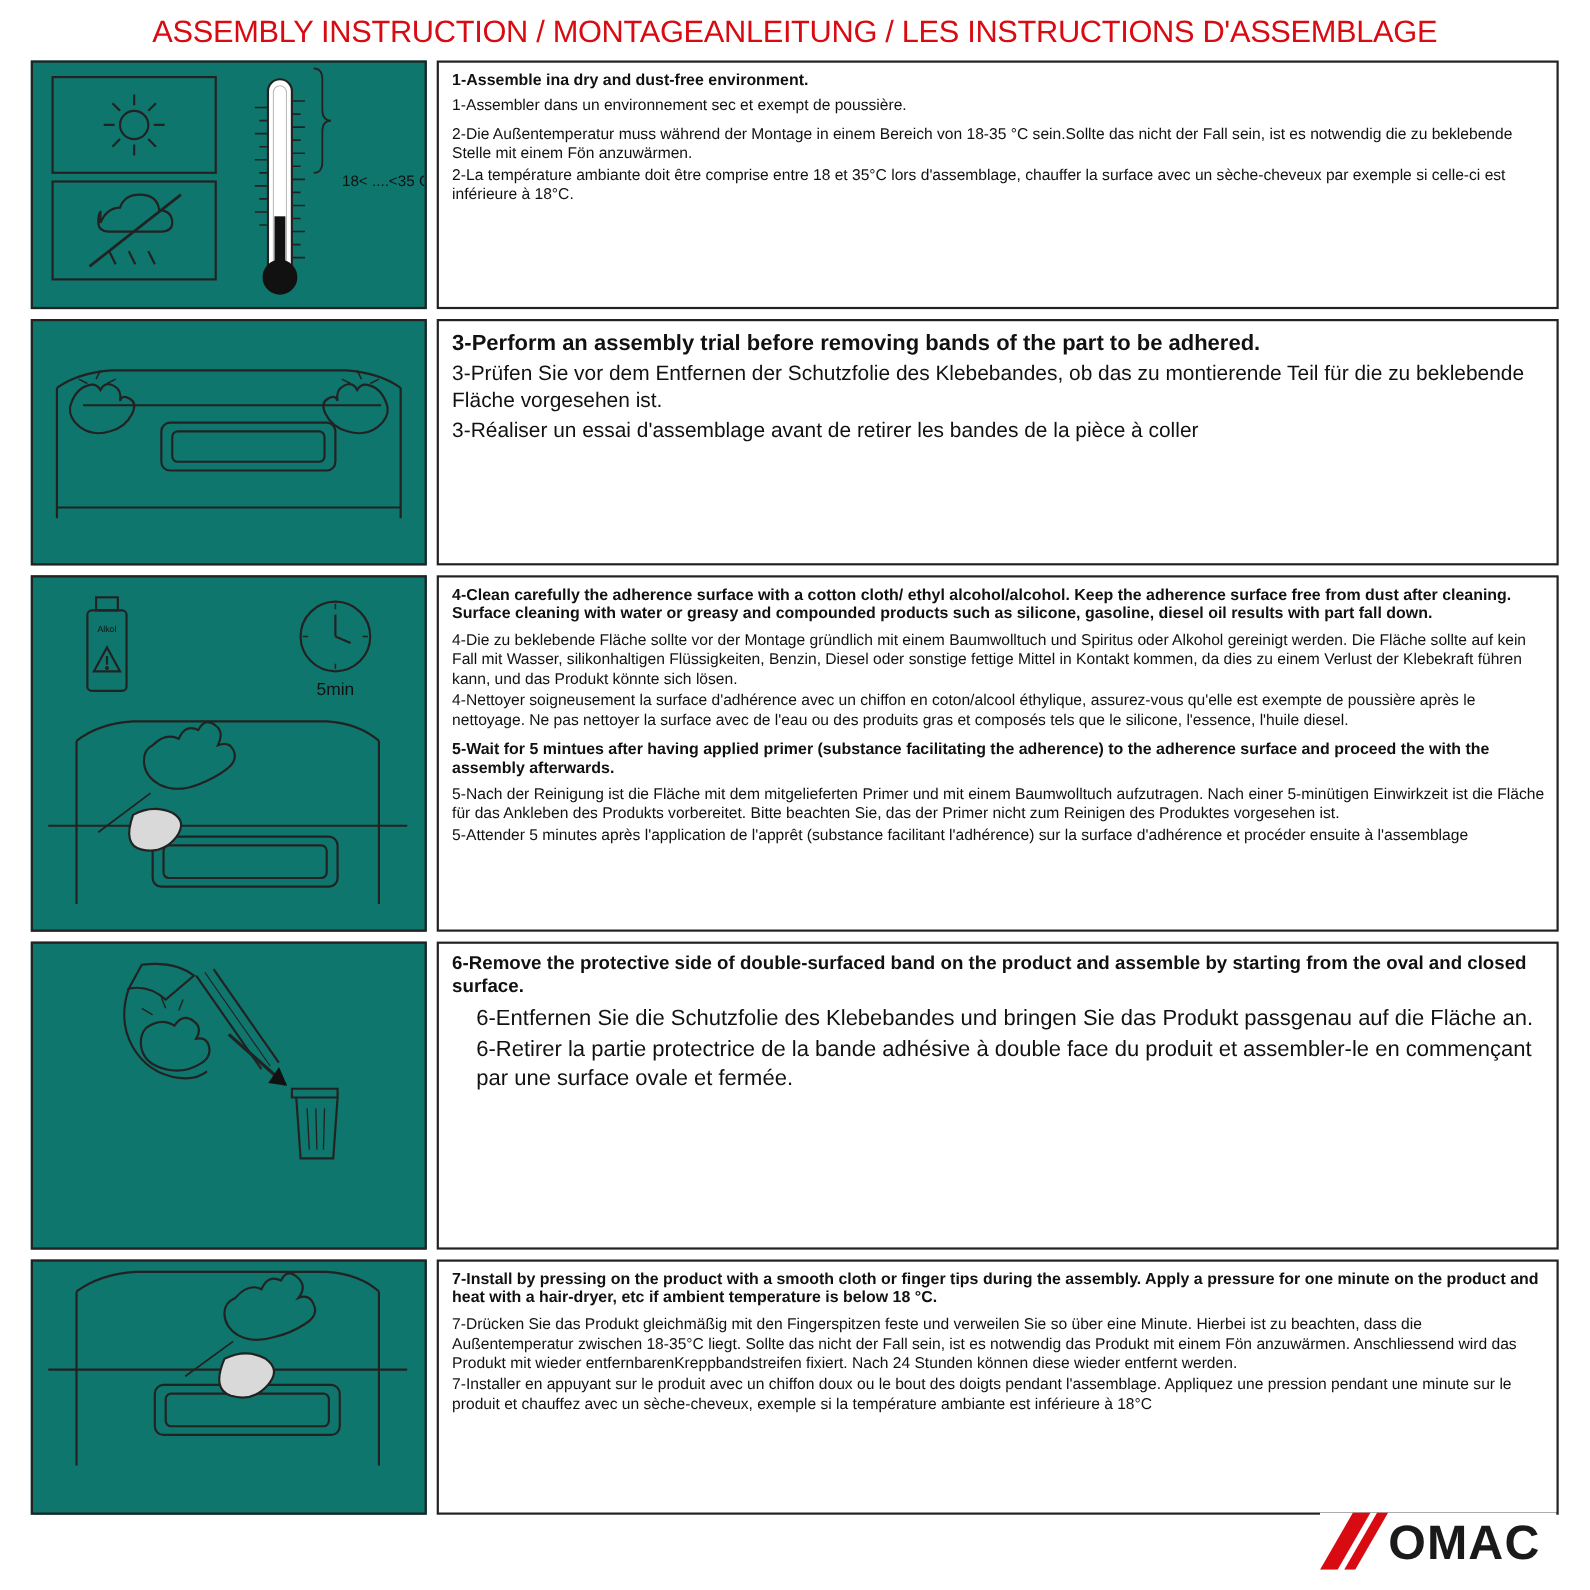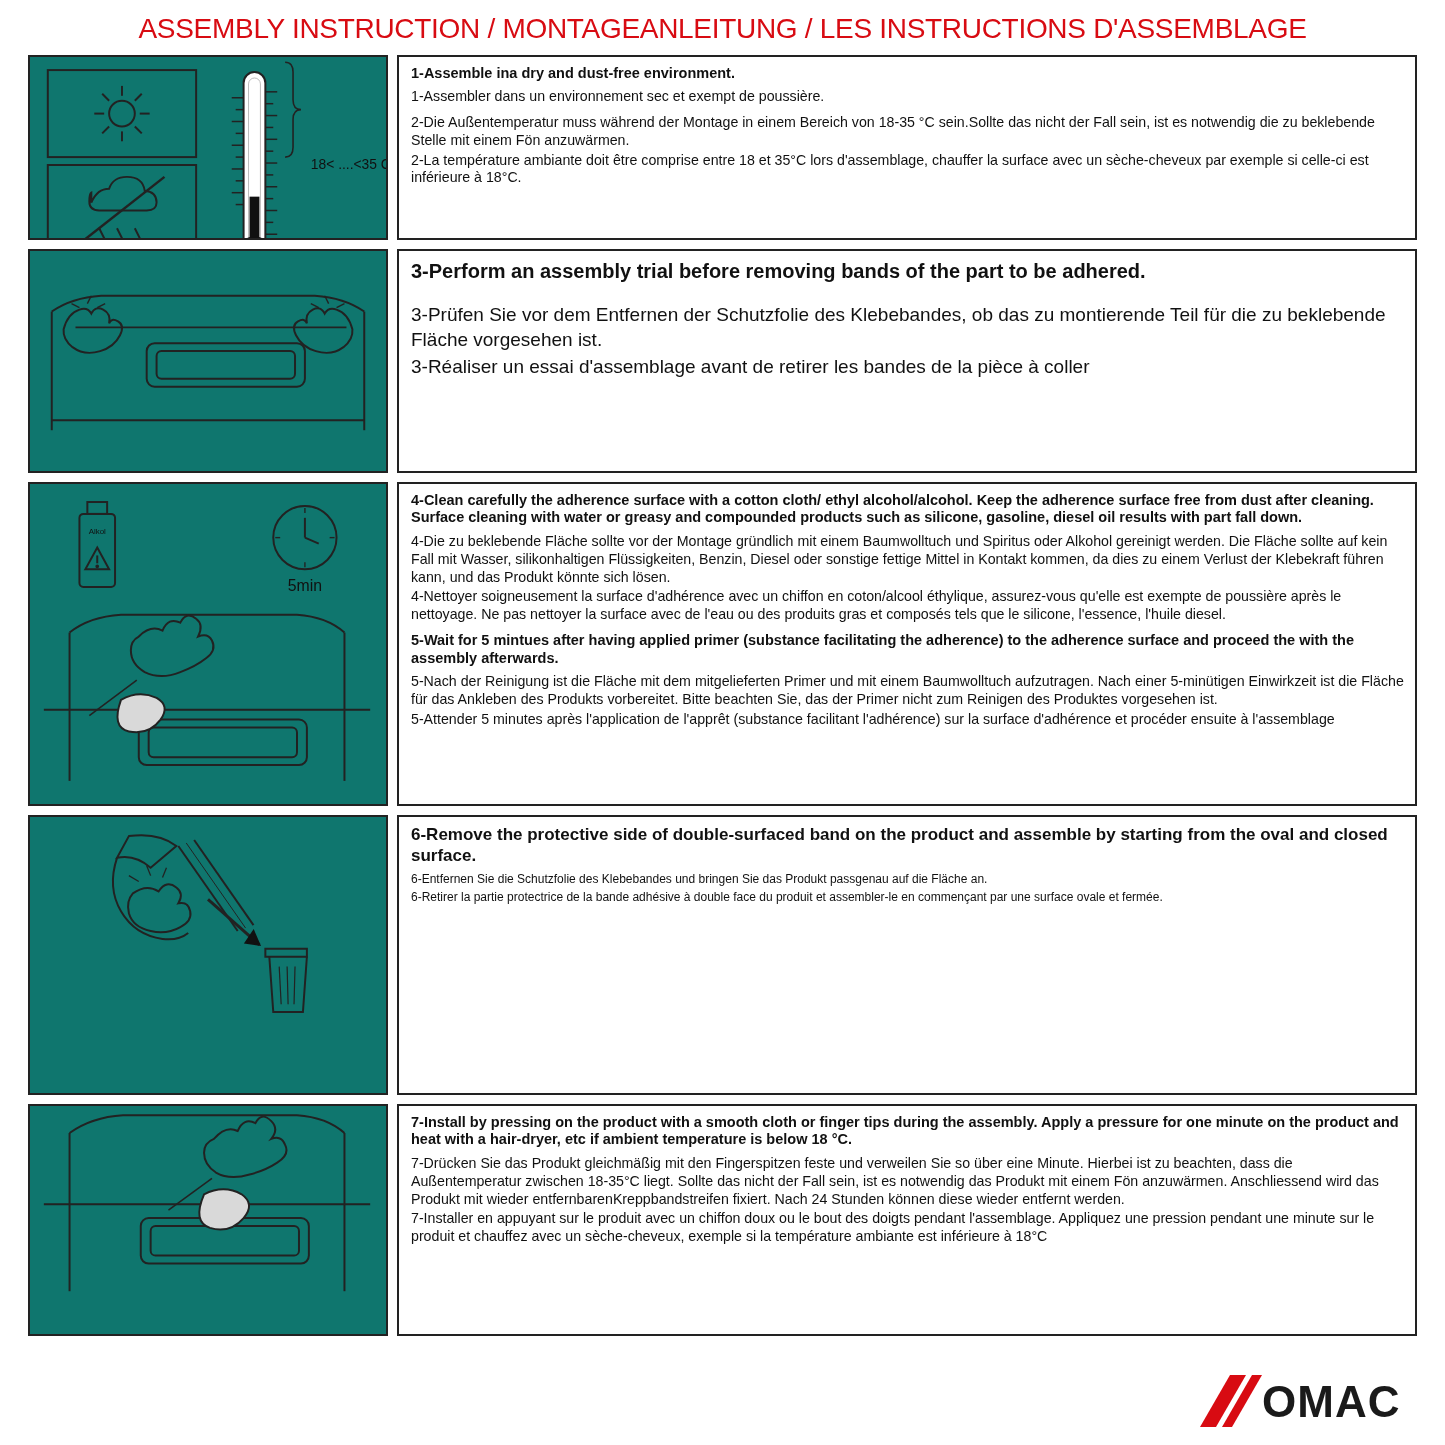--- a/index.html
+++ b/index.html
@@ -43,41 +43,41 @@
     overflow: hidden;
   }
   .txtcell {
     flex: 1;
     border: 2px solid #222;
     margin-left: 9px;
     background: #fff;
     padding: 8px 10px 8px 12px;
     overflow: hidden;
   }
-  .r1 .imgcell, .r1 .txtcell { height: 185px; }
+  .r1 .imgcell, .r1 .txtcell { height: 226px; }
   .r2 .imgcell, .r2 .txtcell { height: 224px; }
   .r3 .imgcell, .r3 .txtcell { height: 324px; }
   .r4 .imgcell, .r4 .txtcell { height: 280px; }
   .r5 .imgcell, .r5 .txtcell { height: 232px; }
 
   .hl {
     font-weight: bold;
     font-size: 14.5px;
     line-height: 1.22;
     margin: 0 0 6px 0;
   }
   .sub {
     font-size: 14.2px;
     line-height: 1.25;
     margin: 0 0 8px 0;
   }
-  .big .hl { font-size: 20px; margin-bottom: 20px; }
+  .big .hl { font-size: 20px; margin-bottom: 4px; }
   .big .sub { font-size: 19px; line-height: 1.3; }
   .mid .hl { font-size: 17px; margin-bottom: 6px; }
-  .mid .sub { font-size: 12px; line-height: 1.3; }
+  .mid .sub { font-size: 20px; line-height: 1.3; margin-left: 22px; }
   .tight { margin-bottom: 2px; }
 
   svg { display: block; }
 
   .logo {
     position: absolute;
     right: 30px;
     bottom: 18px;
     width: 215px;
     height: 52px;

